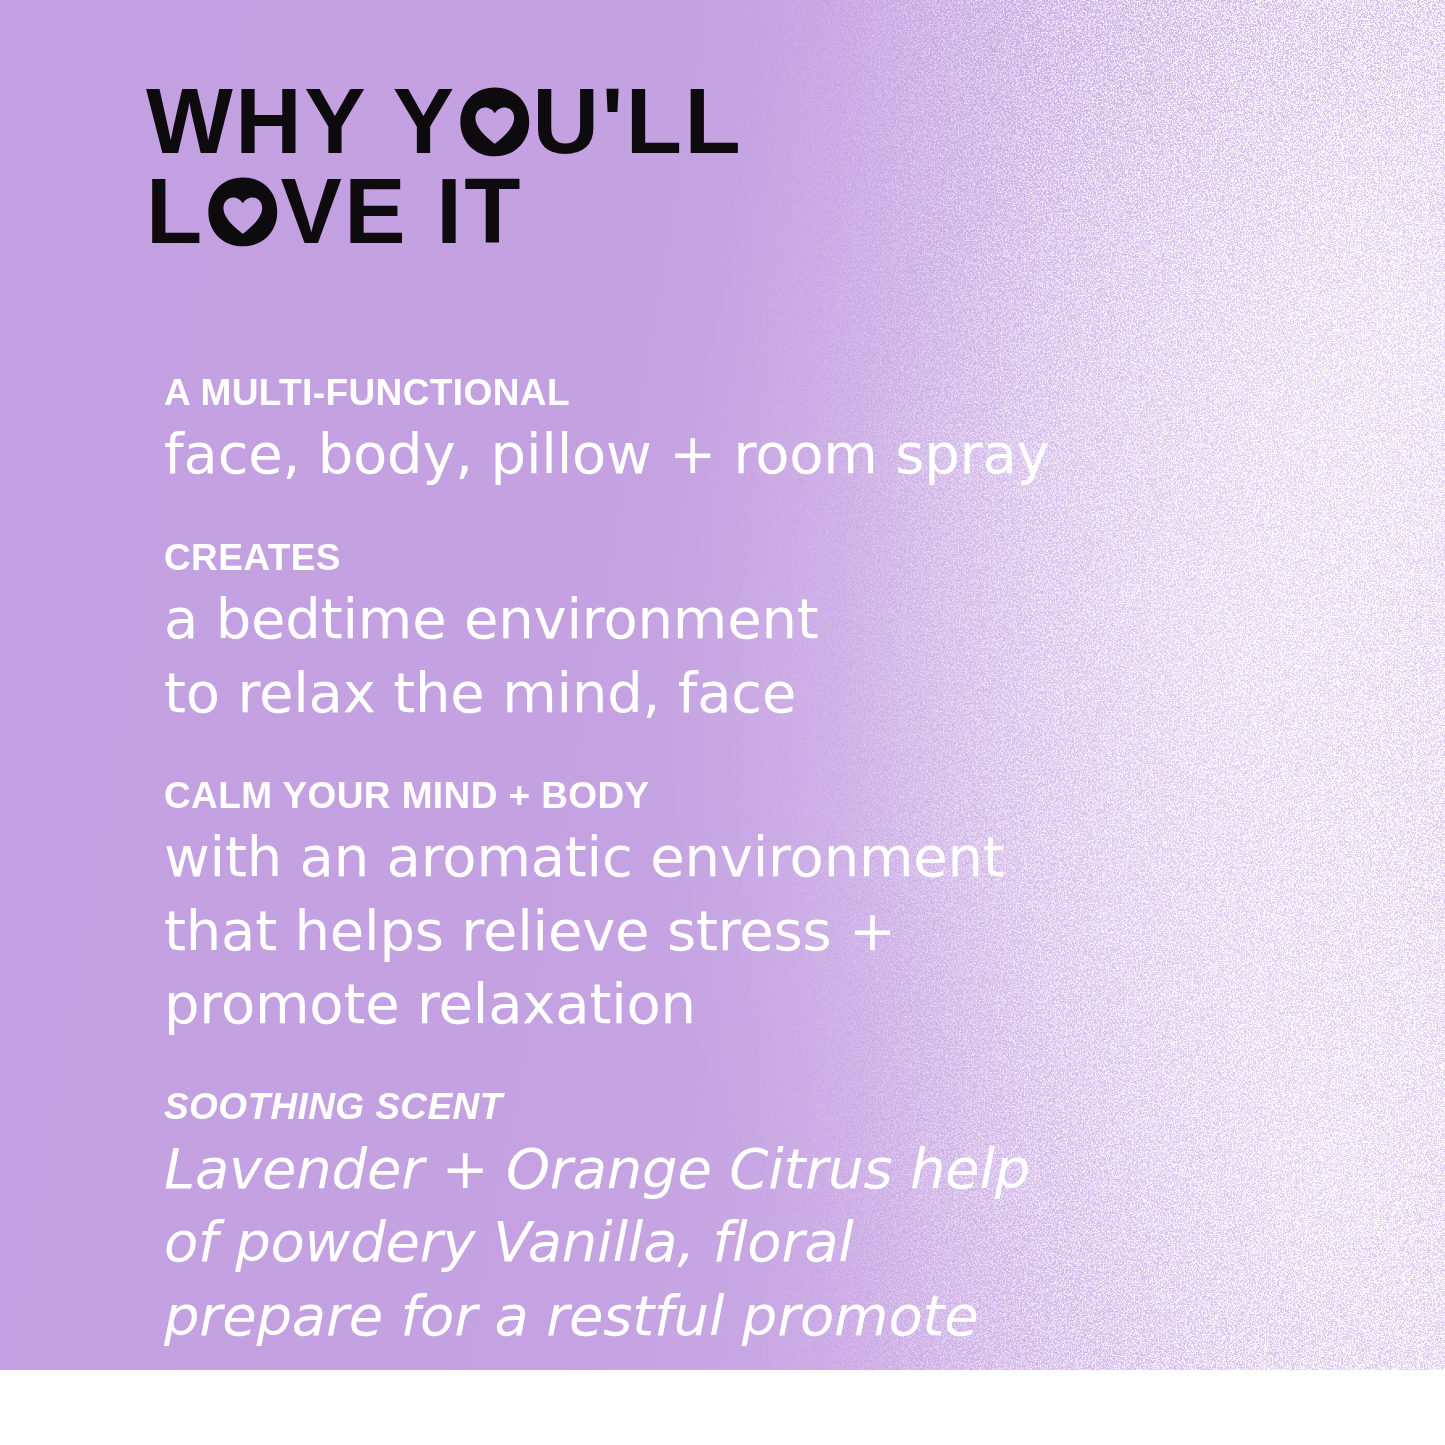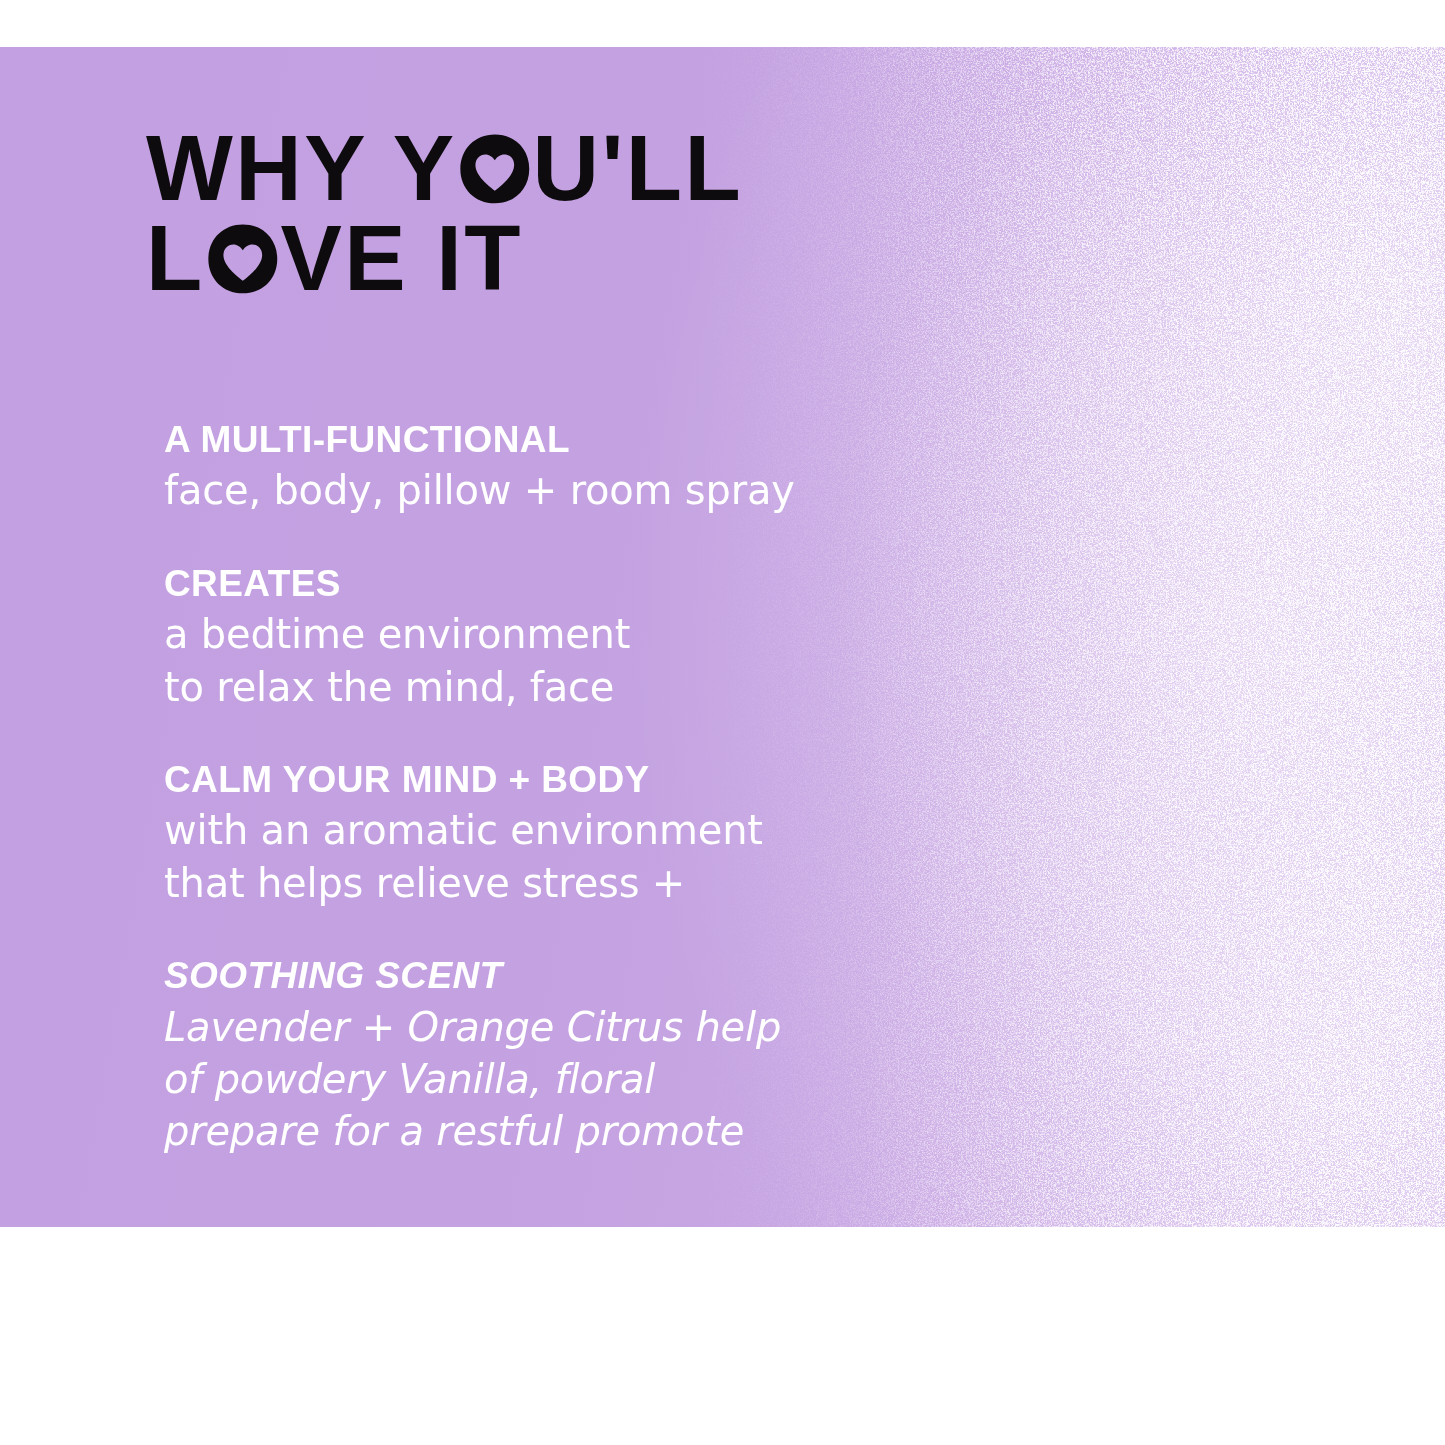--- a/index.html
+++ b/index.html
@@ -5,25 +5,24 @@
 <style>
   html, body {
     margin: 0;
     padding: 0;
     background: #ffffff;
   }
 
   .canvas {
     position: relative;
     width: 1445px;
-    height: 1180px;
+    height: 1370px;
     overflow: hidden;
     background: #3b82f6;
     font-family: "DejaVu Sans", sans-serif;
-    margin-top: 47px;
     -webkit-font-smoothing: antialiased;
   }
 
   
 
   .bg-base {
     position: absolute;
     inset: 0;
     background:
       linear-gradient(100deg,
@@ -159,21 +158,21 @@
     letter-spacing: 0.4px;
     text-transform: uppercase;
     white-space: nowrap;
   }
 
   .feature-body {
     margin: 0;
     color: #ffffff;
     font-family: "DejaVu Sans", sans-serif;
     font-weight: 400;
-    font-size: 40px;
+    font-size: 56px;
     line-height: 1.31;
     letter-spacing: -0.2px;
   }
 
   .feature-body .ln {
     display: block;
     white-space: nowrap;
   }
 </style>
 </head>
@@ -236,20 +235,21 @@
           <span class="ln">a bedtime environment</span>
           <span class="ln">to relax the mind, face</span>
         </p>
       </div>
 
       <div class="feature">
         <p class="feature-title">CALM YOUR MIND + BODY</p>
         <p class="feature-body">
           <span class="ln">with an aromatic environment</span>
           <span class="ln">that helps relieve stress +</span>
+          <span class="ln">promote relaxation</span>
         </p>
       </div>
 
       <div class="feature">
         <p class="feature-title">SOOTHING SCENT</p>
         <p class="feature-body">
           <span class="ln">Lavender + Orange Citrus help</span>
           <span class="ln">of powdery Vanilla, floral</span>
           <span class="ln">prepare for a restful promote</span>
         </p>

